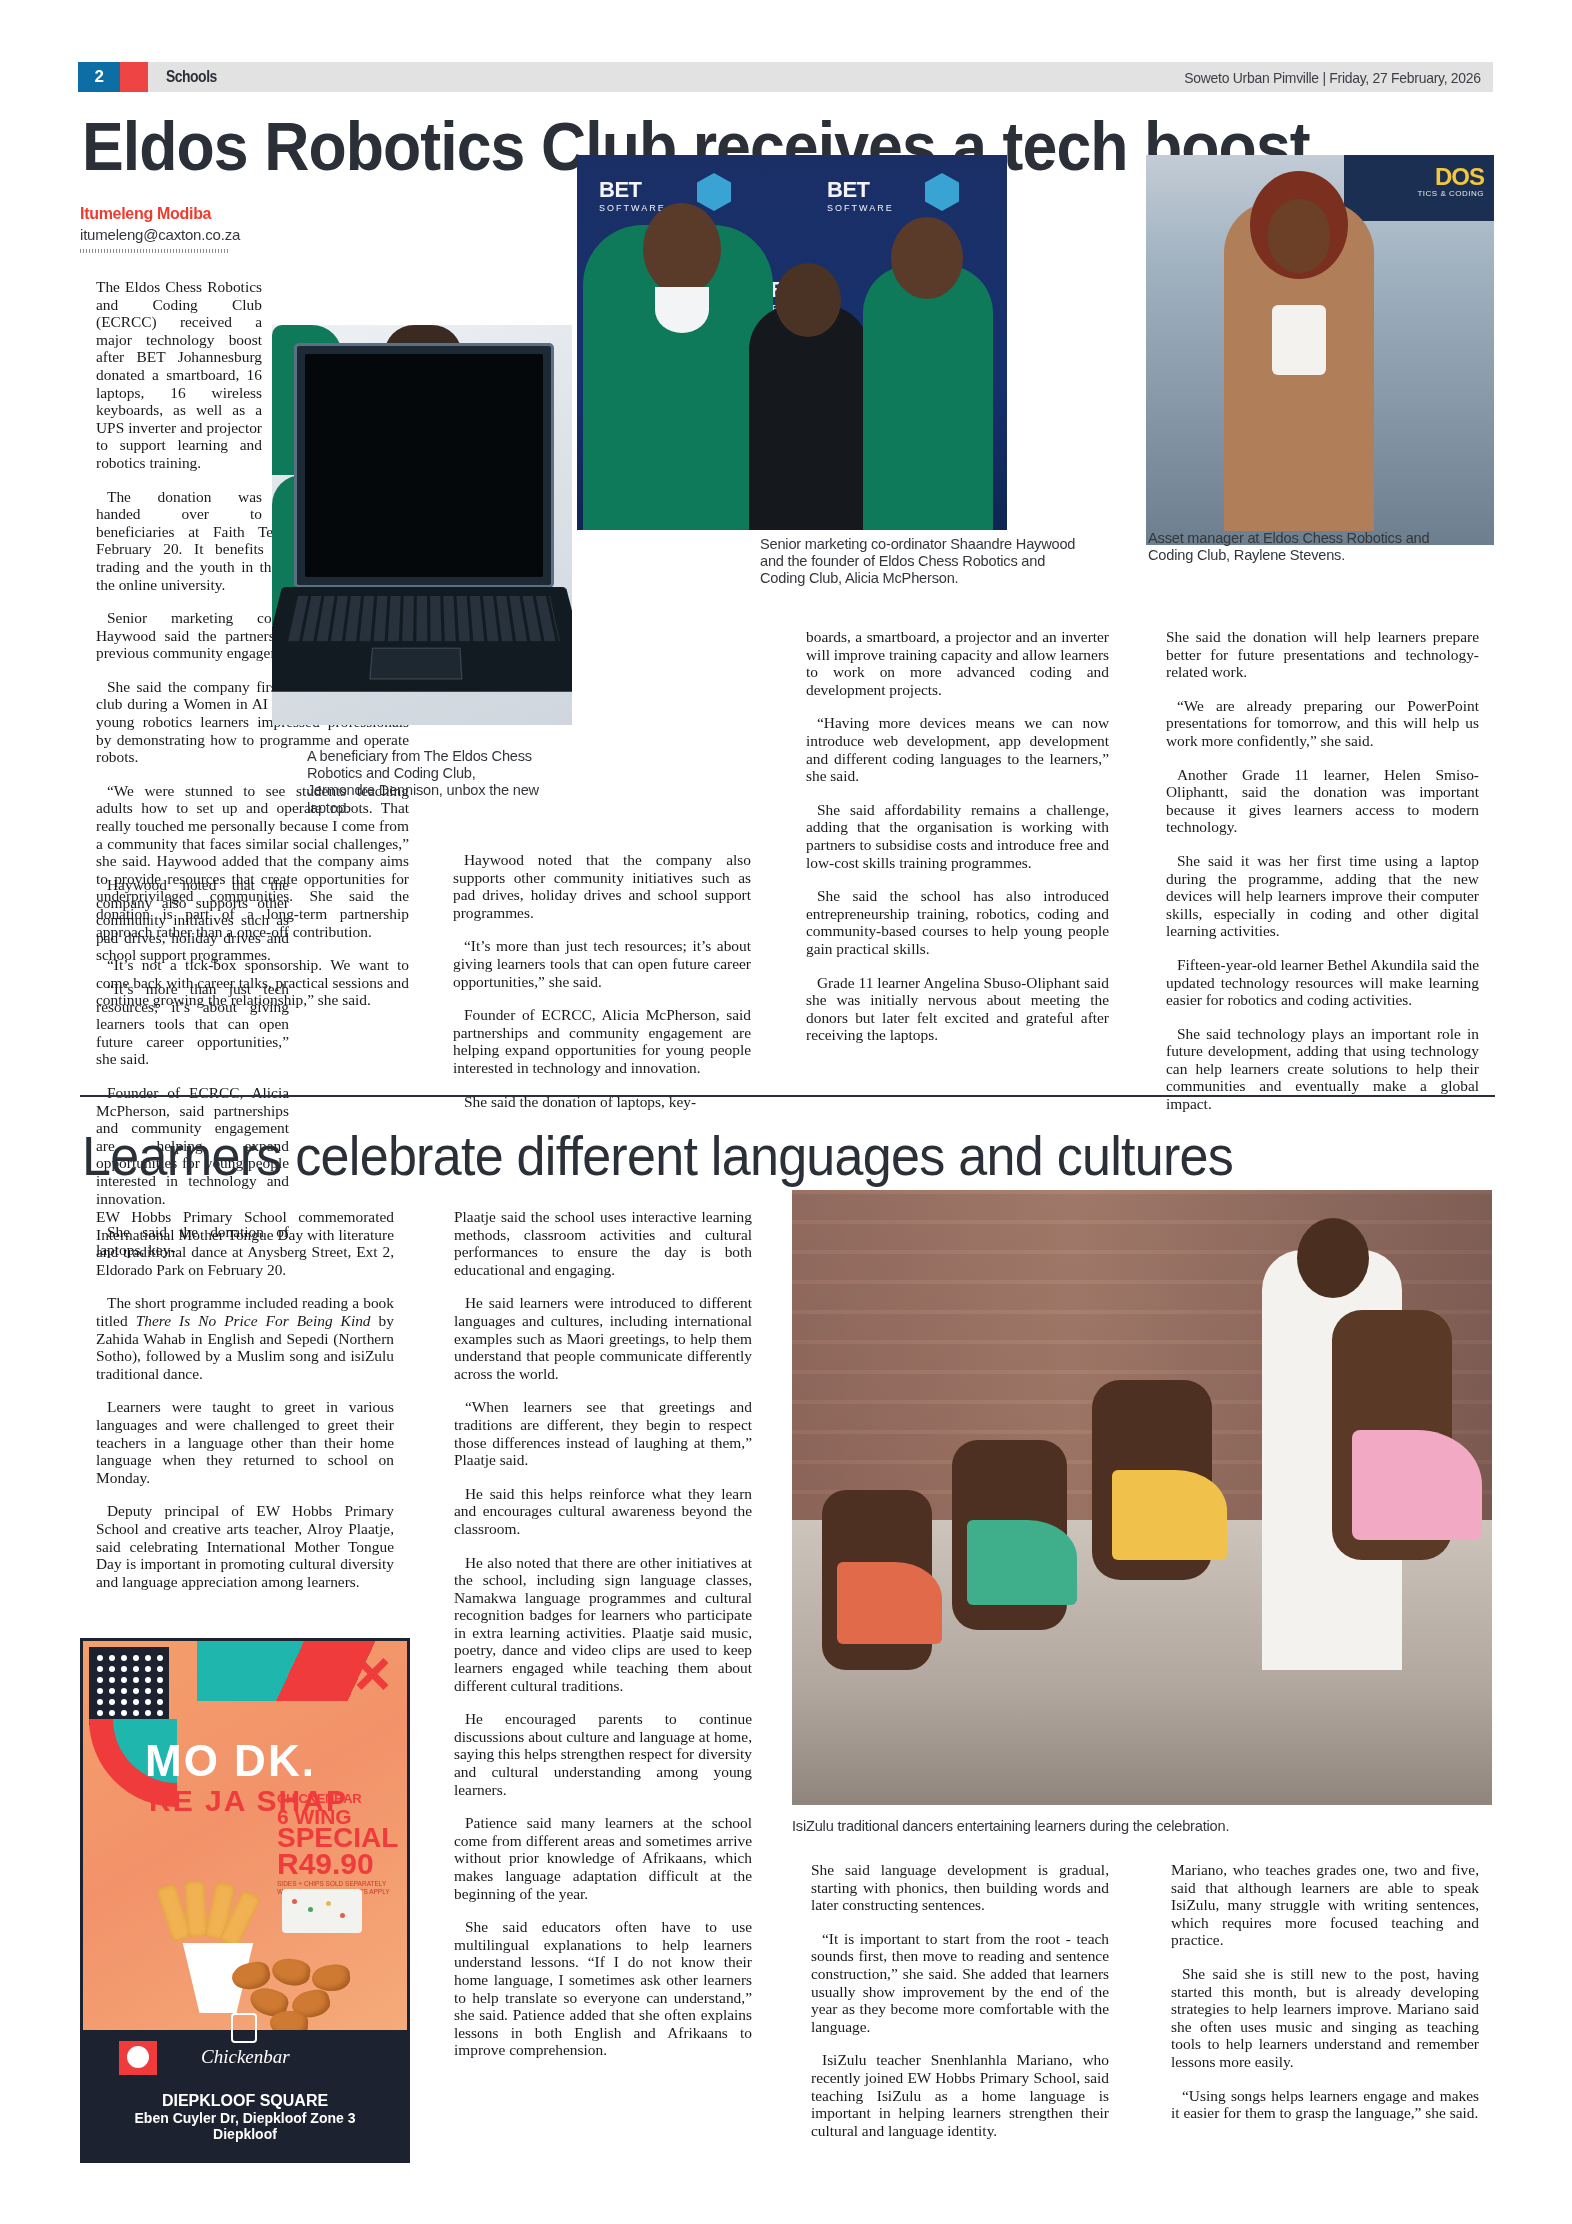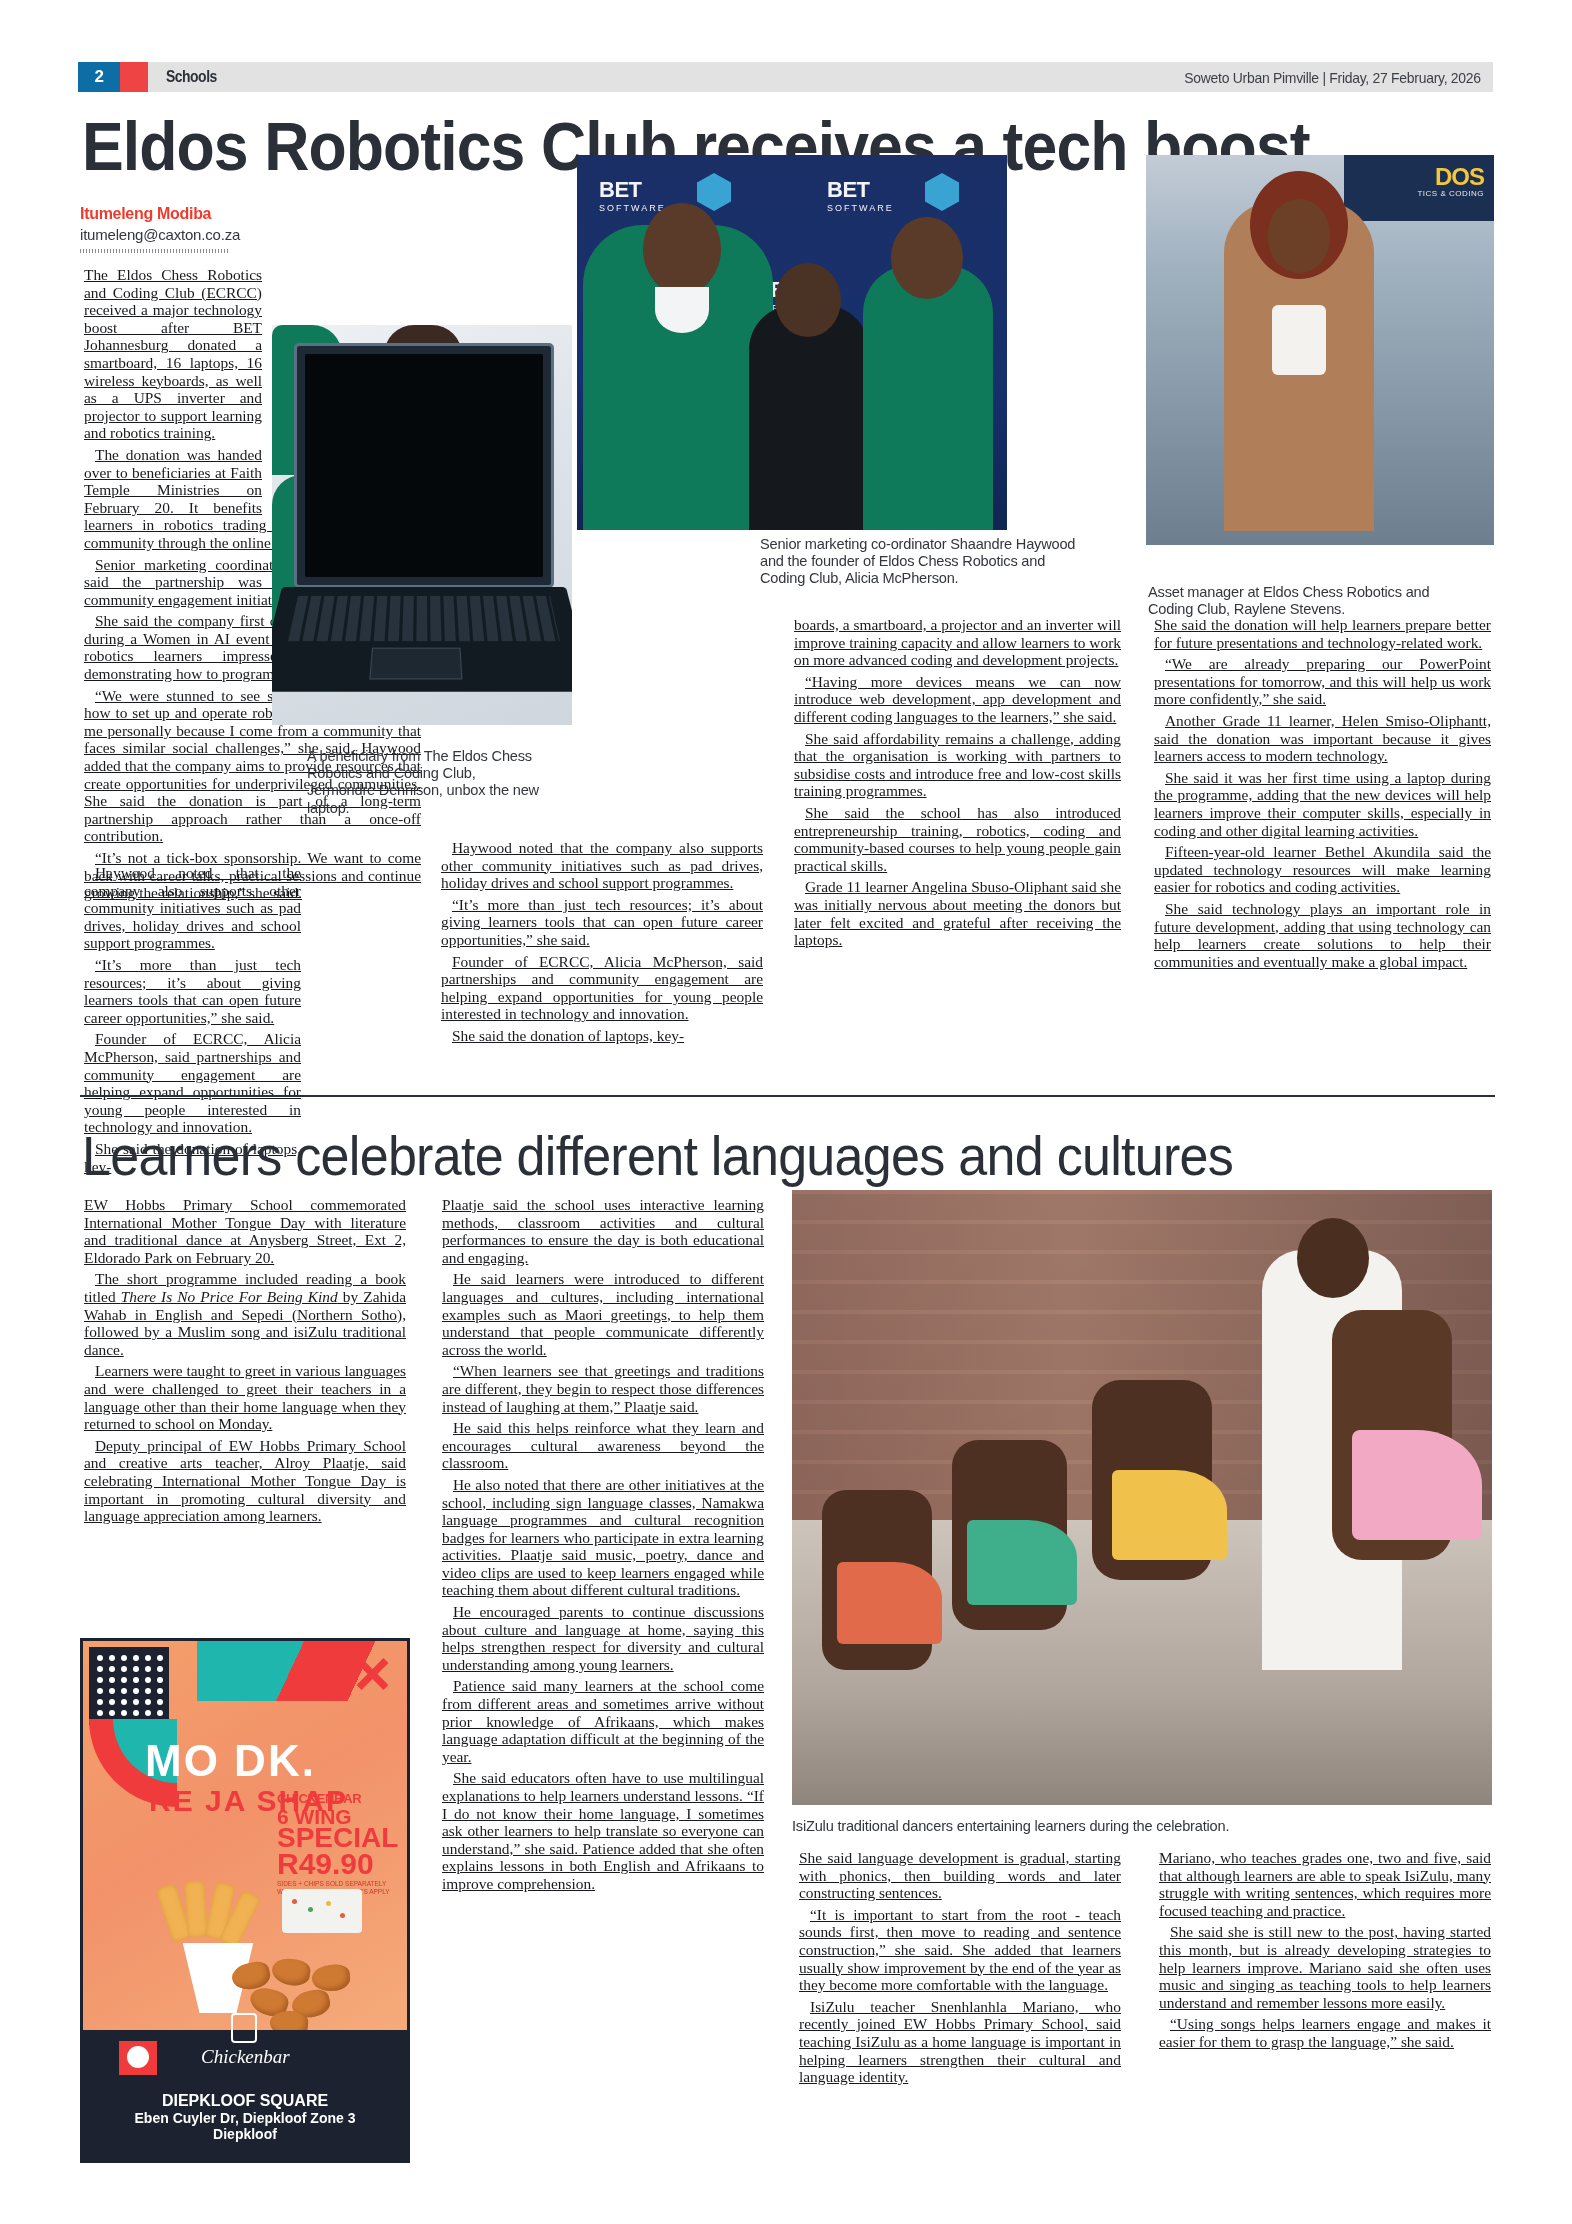--- a/index.html
+++ b/index.html
@@ -57,21 +57,21 @@
     background: repeating-linear-gradient(90deg,#8a8d92 0 1px,#fff 1px 3px);
   }
 
   
   .body-col {
     position: absolute;
     font-family: "Liberation Serif", serif;
     font-size: 15.4px; line-height: 17.6px; color: #17191c;
     text-align: justify; hyphens: none;
   }
-  .body-col p { text-indent: 11px; margin: 4px; text-decoration: underline; }
+  .body-col p { text-indent: 11px; margin: 16px; }
   .body-col p.noindent { text-indent: 0; }
 
   
   #a1c1 { left: 80px; top: 262px; width: 345px; }
   .wrap-shape {
     float: right; width: 155px; height: 225px; shape-outside: inset(0);
     margin: 22px 0 0 8px;
   }
   #a1c2 { left: 790px; top: 612px; width: 335px; }
   #a1c3 { left: 1150px; top: 612px; width: 345px; }
@@ -115,21 +115,21 @@
     font-weight: bold; font-size: 22px; letter-spacing:-0.5px; opacity:.95; }
   .bet-sub { font-size: 9px; font-weight: normal; letter-spacing: 2px; display:block; }
   .hex { position:absolute; width: 34px; height: 38px; background:#3fb7e8; opacity:.85;
     clip-path: polygon(50% 0,100% 25%,100% 75%,50% 100%,0 75%,0 25%); }
   .pers { position:absolute; border-radius: 50% 50% 45% 45%; }
   #cap-centre { left: 760px; top: 536px; width: 320px; }
 
   
   #photo-right { left: 1146px; top: 155px; width: 348px; height: 390px;
     background: linear-gradient(180deg,#c3ccd6 0%,#9fb0bf 30%,#6d7f8e 100%); }
-  #cap-right { left: 1148px; top: 584px; width: 330px; }
+  #cap-right { left: 1148px; top: 530px; width: 330px; }
 
   .divider-rule {
     position: absolute; left: 80px; width: 1415px; height: 2px; background: #2b3038;
   }
 
   
   .headline2 {
     position: absolute; left: 82px; top: 1126px; width: 1420px;
     font-family: "Liberation Sans", sans-serif; font-weight: normal;
     font-size: 56px; line-height: 60px; color: #2b3038;

